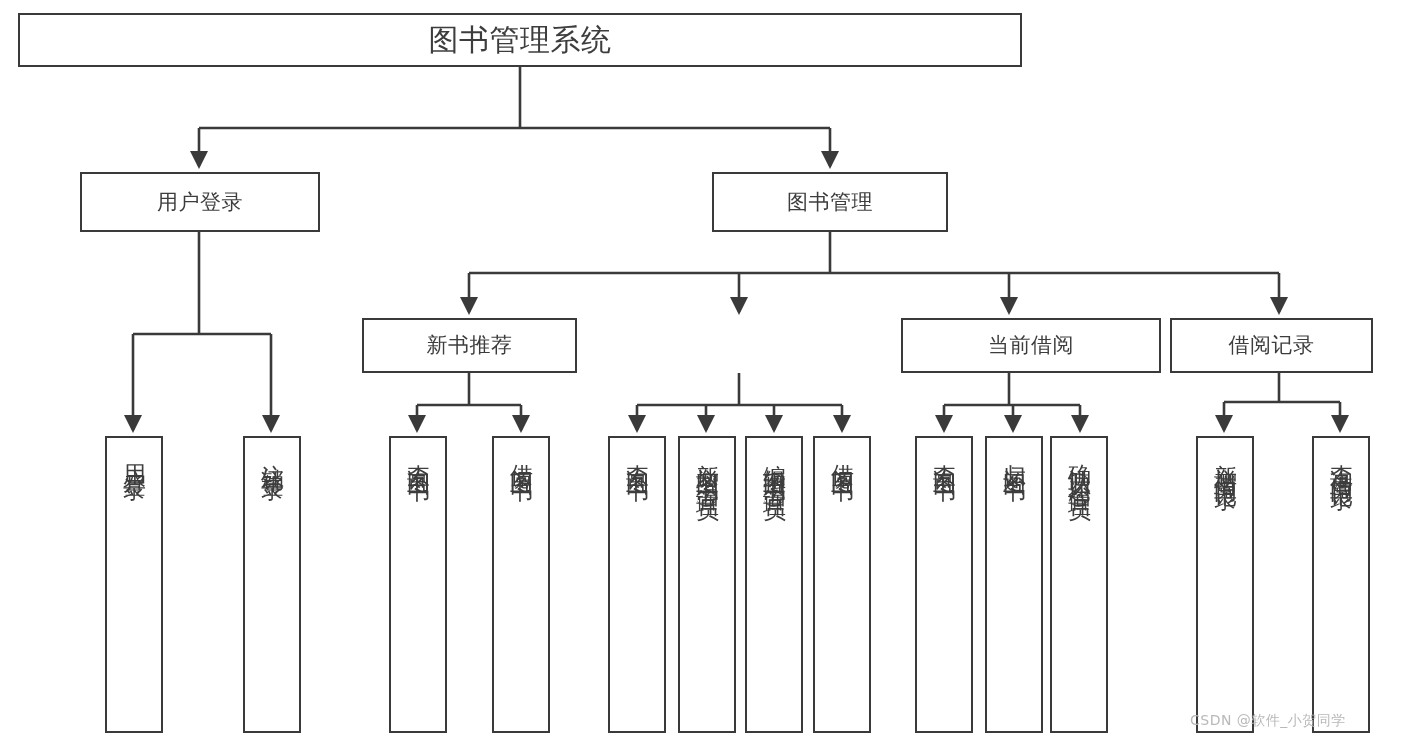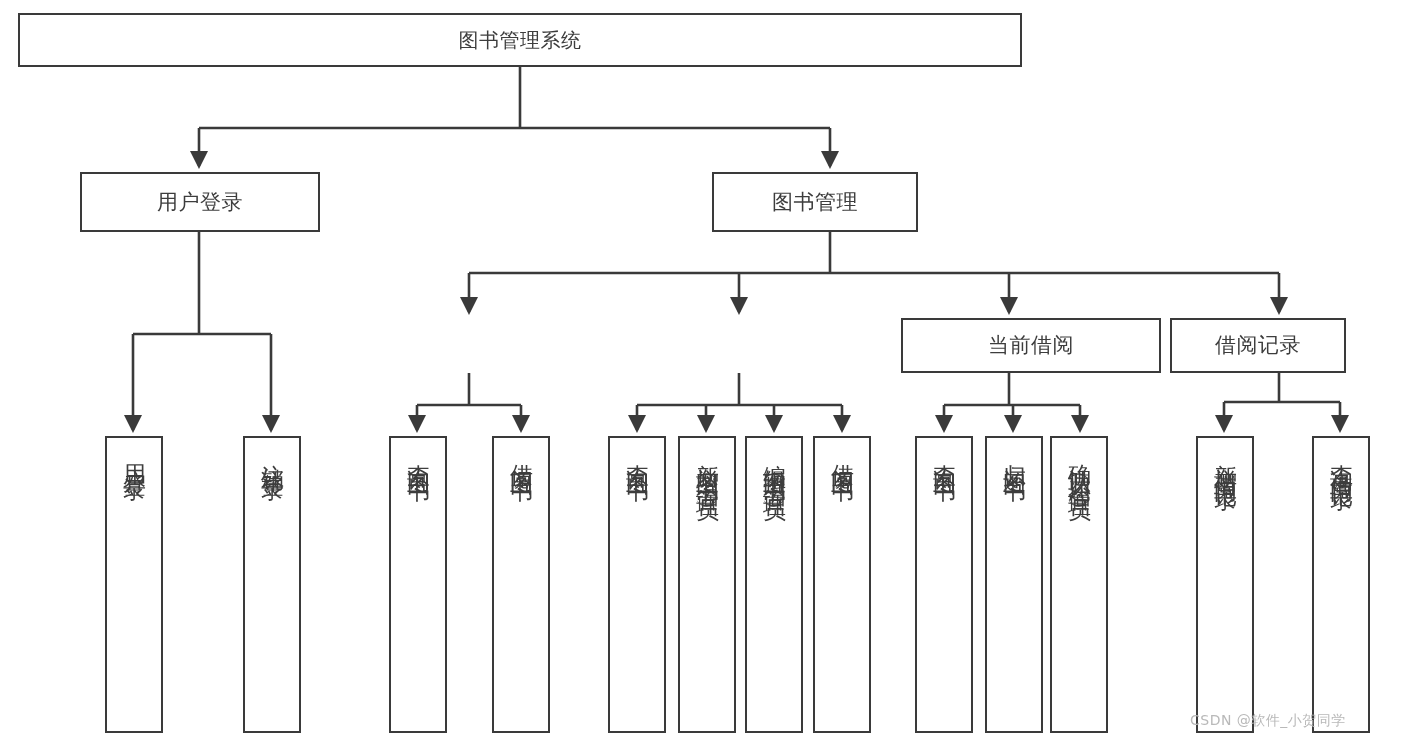--- a/index.html
+++ b/index.html
@@ -40,21 +40,21 @@
     color: #3d3d3d;
     line-height: 1.25;
     white-space: nowrap;
   }
   
   .node.horiz .node-label {
     font-size: 21px;
     letter-spacing: 0.5px;
   }
   .node.root .node-label {
-    font-size: 20px;
+    font-size: 30px;
   }
   
   .node.vert {
     align-items: flex-start;
     justify-content: center;
     padding-top: 8px;
   }
   .node.vert .node-label {
     writing-mode: vertical-rl;
     text-orientation: upright;
@@ -135,31 +135,34 @@
   </svg>
 
   <div class="node horiz root" style="left:18px; top:13px; width:1004px; height:54px;">
     <span class="node-label">图书管理系统</span>
   </div>
 
   <div class="node horiz" style="left:80px; top:172px; width:240px; height:60px;">
     <span class="node-label">用户登录</span>
   </div>
 
-  <div class="node horiz" style="left:712px; top:172px; width:206px; height:60px;">
+  <div class="node horiz" style="left:712px; top:172px; width:236px; height:60px;">
     <span class="node-label">图书管理</span>
   </div>
 
+  <div class="node horiz" style="left:362px; top:318px; width:215px; height:55px;">
+    <span class="node-label">新书推荐</span>
+  </div>
 
 
   <div class="node horiz" style="left:901px; top:318px; width:260px; height:55px;">
     <span class="node-label">当前借阅</span>
   </div>
 
-  <div class="node horiz" style="left:1170px; top:318px; width:176px; height:55px;">
+  <div class="node horiz" style="left:1170px; top:318px; width:203px; height:55px;">
     <span class="node-label">借阅记录</span>
   </div>
 
   <div class="node vert" style="left:105px; top:436px; width:58px; height:297px;">
     <span class="node-label">用户登录</span>
   </div>
 
   <div class="node vert" style="left:243px; top:436px; width:58px; height:297px;">
     <span class="node-label">注销登录</span>
   </div>

